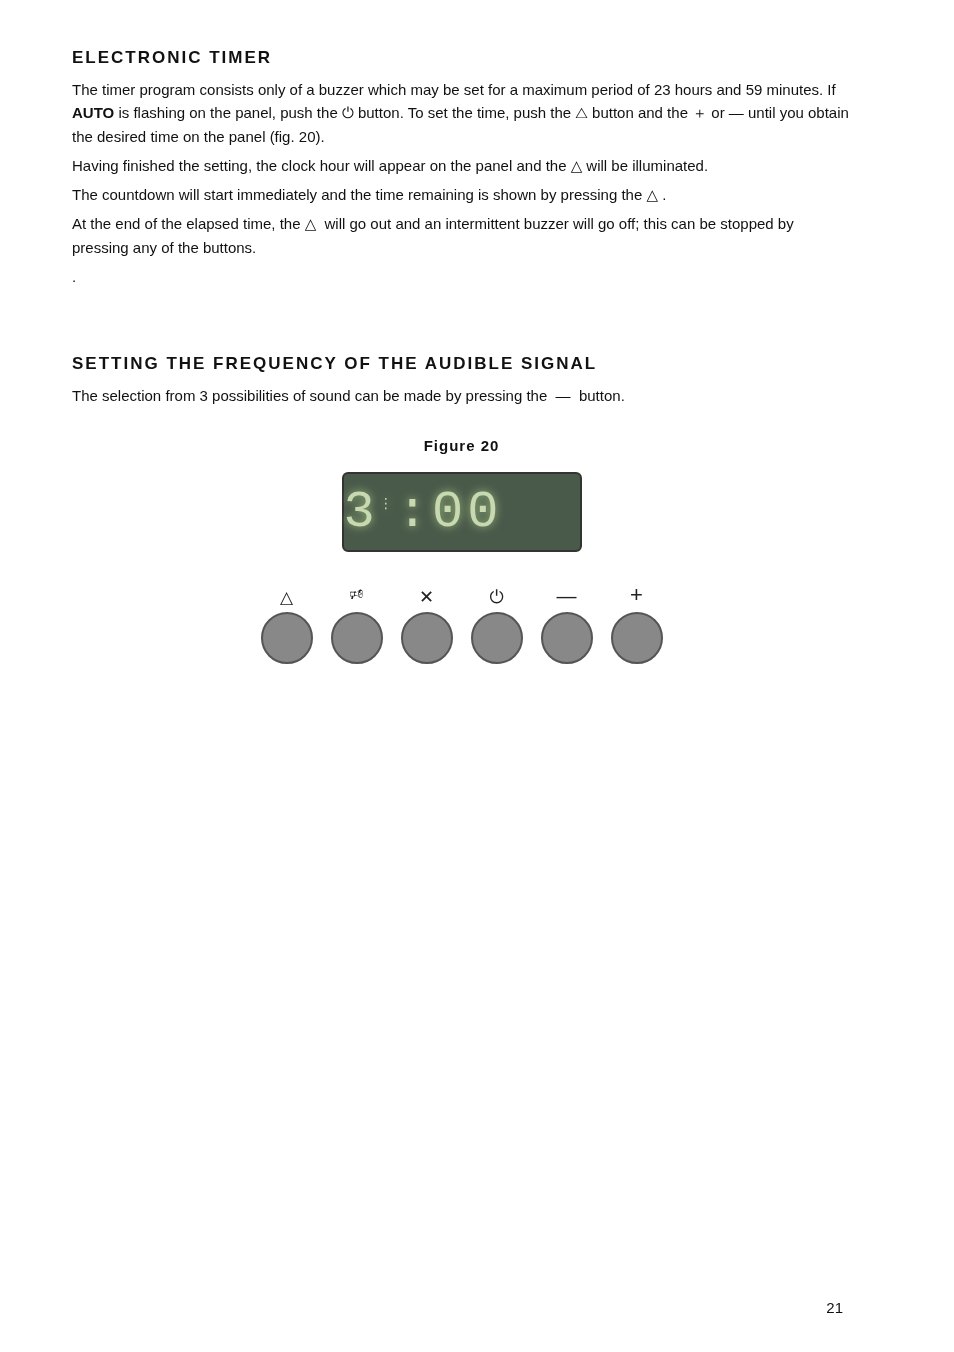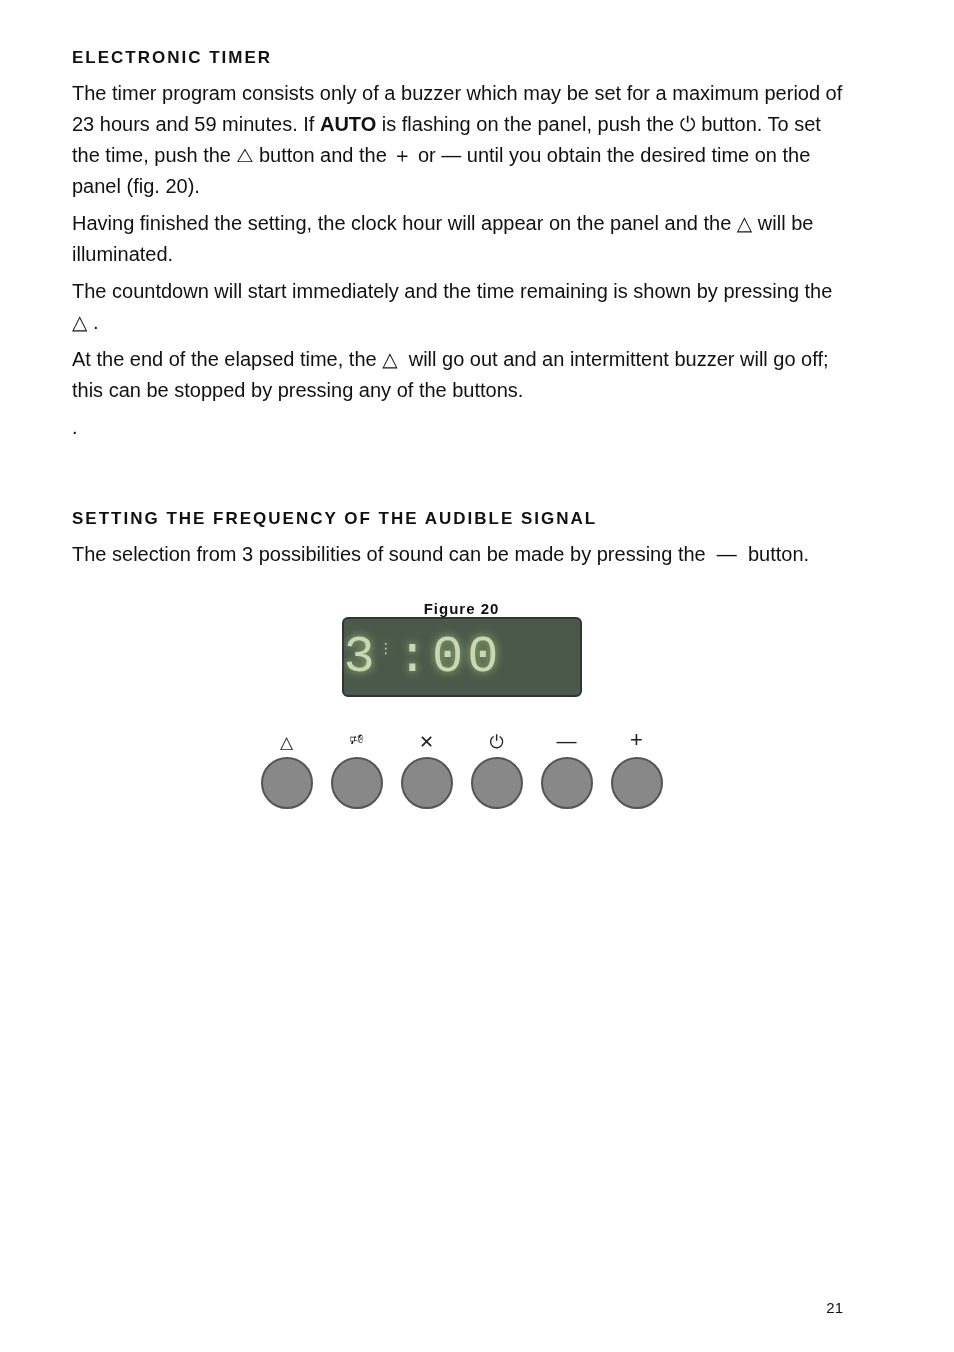--- a/index.html
+++ b/index.html
@@ -20,36 +20,37 @@
       border-radius: 10px;
     }
     .section-title {
       font-size: 17px;
       font-weight: bold;
       letter-spacing: 2px;
       text-transform: uppercase;
       margin-bottom: 10px;
     }
     .body-text {
-      font-size: 20px;
+      font-size: 15px;
       line-height: 1.55;
       margin-bottom: 6px;
     }
     .section-gap {
       height: 60px;
     }
     .figure-area {
       display: flex;
       flex-direction: column;
       align-items: center;
       margin-top: 30px;
     }
     .figure-label {
       font-size: 15px;
       font-weight: bold;
+      margin-bottom: 18px;
       letter-spacing: 1px;
     }
     .display-box {
       background: #4a5a4a;
       border: 2px solid #333;
       border-radius: 6px;
       width: 240px;
       height: 80px;
       display: flex;
       align-items: center;

